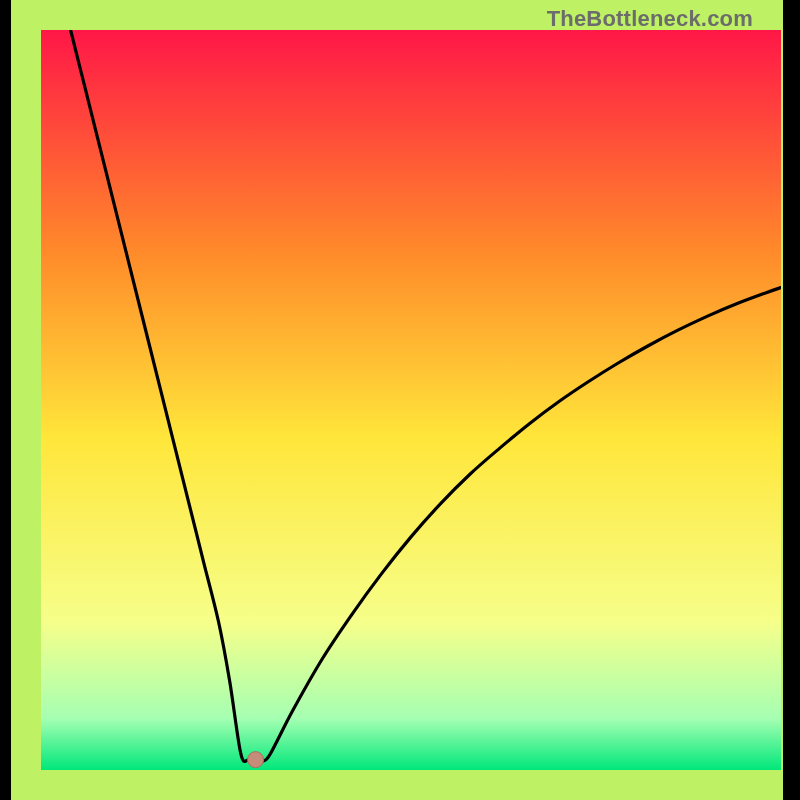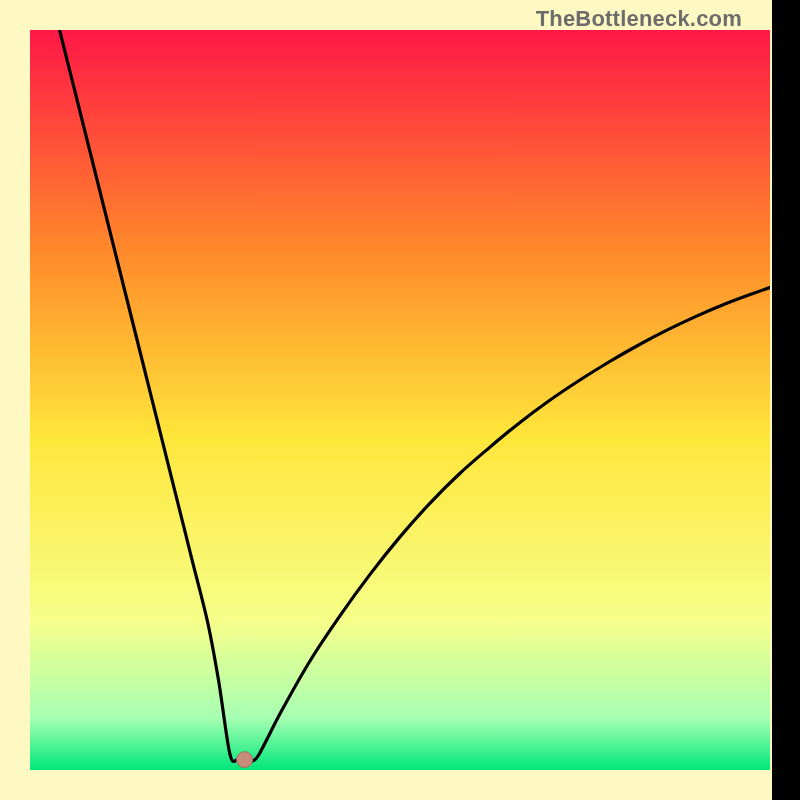--- a/index.html
+++ b/index.html
@@ -5,25 +5,25 @@
   html, body {
     margin: 0;
     padding: 0;
     width: 800px;
     height: 800px;
     background: #000;
     overflow: hidden;
   }
   .frame {
     position: absolute;
-    left: 0;
+    left: 11px;
     top: 0;
     width: 772px;
     height: 800px;
-    background: #fef9c3;
+    background: #bef264;
   }
   .plot {
     position: absolute;
     left: 30px;
     top: 30px;
     width: 740px;
     height: 740px;
     overflow: hidden;
   }
   .plot svg {

